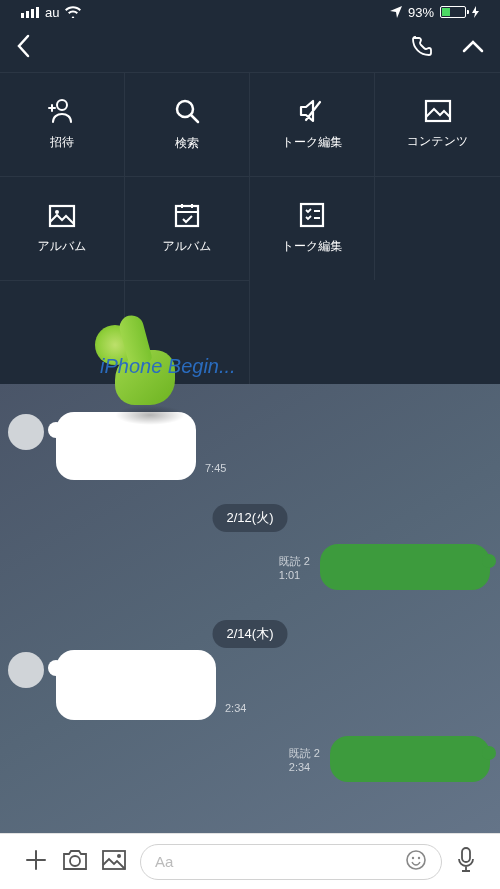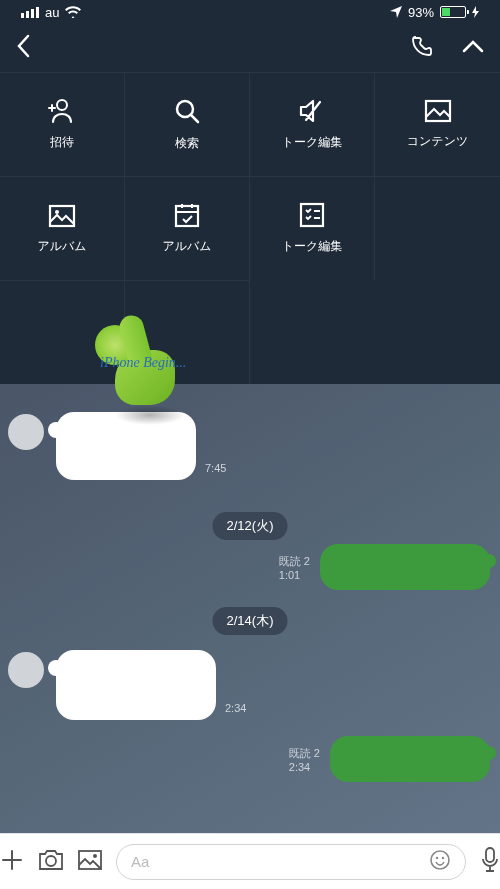--- a/index.html
+++ b/index.html
@@ -38,24 +38,24 @@
 .time{position:absolute;color:#cfd4da;font-size:11px}
 .read{position:absolute;color:#cfd4da;font-size:11px;}
 .date{position:absolute;background:#3a4655;color:#fff;font-size:13px;padding:5px 14px;border-radius:20px;left:50%;transform:translateX(-50%)}
 
 
 .hand{position:absolute;left:85px;top:315px;pointer-events:none}
 .hand .circle{width:40px;height:40px;border-radius:50%;background:radial-gradient(circle,#bde06b 0%,#8fce3a 60%,#6db321 100%);position:absolute;left:10px;top:10px}
 .hand .finger{width:24px;height:50px;background:linear-gradient(90deg,#9ed64a,#7ac22e);border-radius:12px 12px 6px 6px;position:absolute;left:38px;top:0;transform:rotate(-15deg)}
 .hand .palm{width:60px;height:55px;background:linear-gradient(135deg,#9ed64a,#6db321);border-radius:30px 20px 25px 20px;position:absolute;left:30px;top:35px}
 .hand .shadow{width:70px;height:20px;background:radial-gradient(ellipse,rgba(0,0,0,0.3),transparent 70%);position:absolute;left:30px;top:90px}
-.watermark{position:absolute;left:100px;top:355px;font-family:Liberation Serif, serif;font-style:italic;color:#2a6cbf;font-size:14px;pointer-events:none}
-
-
-.inputbar{height:56px;background:#fff;display:flex;align-items:center;padding:0 0;gap:14px;border-top:1px solid #e2e2e2}
+.watermark{position:absolute;left:100px;top:355px;font-family:Liberation Sans, sans-serif;font-style:italic;color:#2a6cbf;font-size:20px;pointer-events:none}
+
+
+.inputbar{height:56px;background:#fff;display:flex;align-items:center;padding:0 24px;gap:14px;border-top:1px solid #e2e2e2}
 .inputbar .text{flex:1;height:36px;border:1px solid #d2d2d2;border-radius:18px;display:flex;align-items:center;padding:0 14px;color:#bbb;font-size:15px}
 .inputbar svg{color:#555}
 </style>
 </head>
 <body>
 
 <div class="screen">
 
   <div class="status">
     <div class="left">
@@ -156,29 +156,29 @@
     <div class="item"></div>
     <div class="item"></div>
     <div class="item"></div>
   </div>
 
   <div class="chat">
     <div class="avatar" style="left:8px;top:30px"></div>
     <div class="bubble-in" style="left:56px;top:28px;width:140px;height:68px"></div>
     <span class="time" style="left:205px;top:78px">7:45</span>
 
-    <div class="date" style="top:128px">2/12(火)</div>
+    <div class="date" style="top:120px">2/12(火)</div>
 
     <div class="bubble-out" style="right:10px;top:160px;width:170px;height:46px"></div>
     <div class="read" style="right:190px;top:170px">
       <div>既読 2</div>
       <div>1:01</div>
     </div>
 
-    <div class="date" style="top:223px">2/14(木)</div>
+    <div class="date" style="top:236px">2/14(木)</div>
 
     <div class="avatar" style="left:8px;top:268px"></div>
     <div class="bubble-in" style="left:56px;top:266px;width:160px;height:70px"></div>
     <span class="time" style="left:225px;top:318px">2:34</span>
 
     <div class="bubble-out" style="right:10px;top:352px;width:160px;height:46px"></div>
     <div class="read" style="right:180px;top:362px">
       <div>既読 2</div>
       <div>2:34</div>
     </div>

